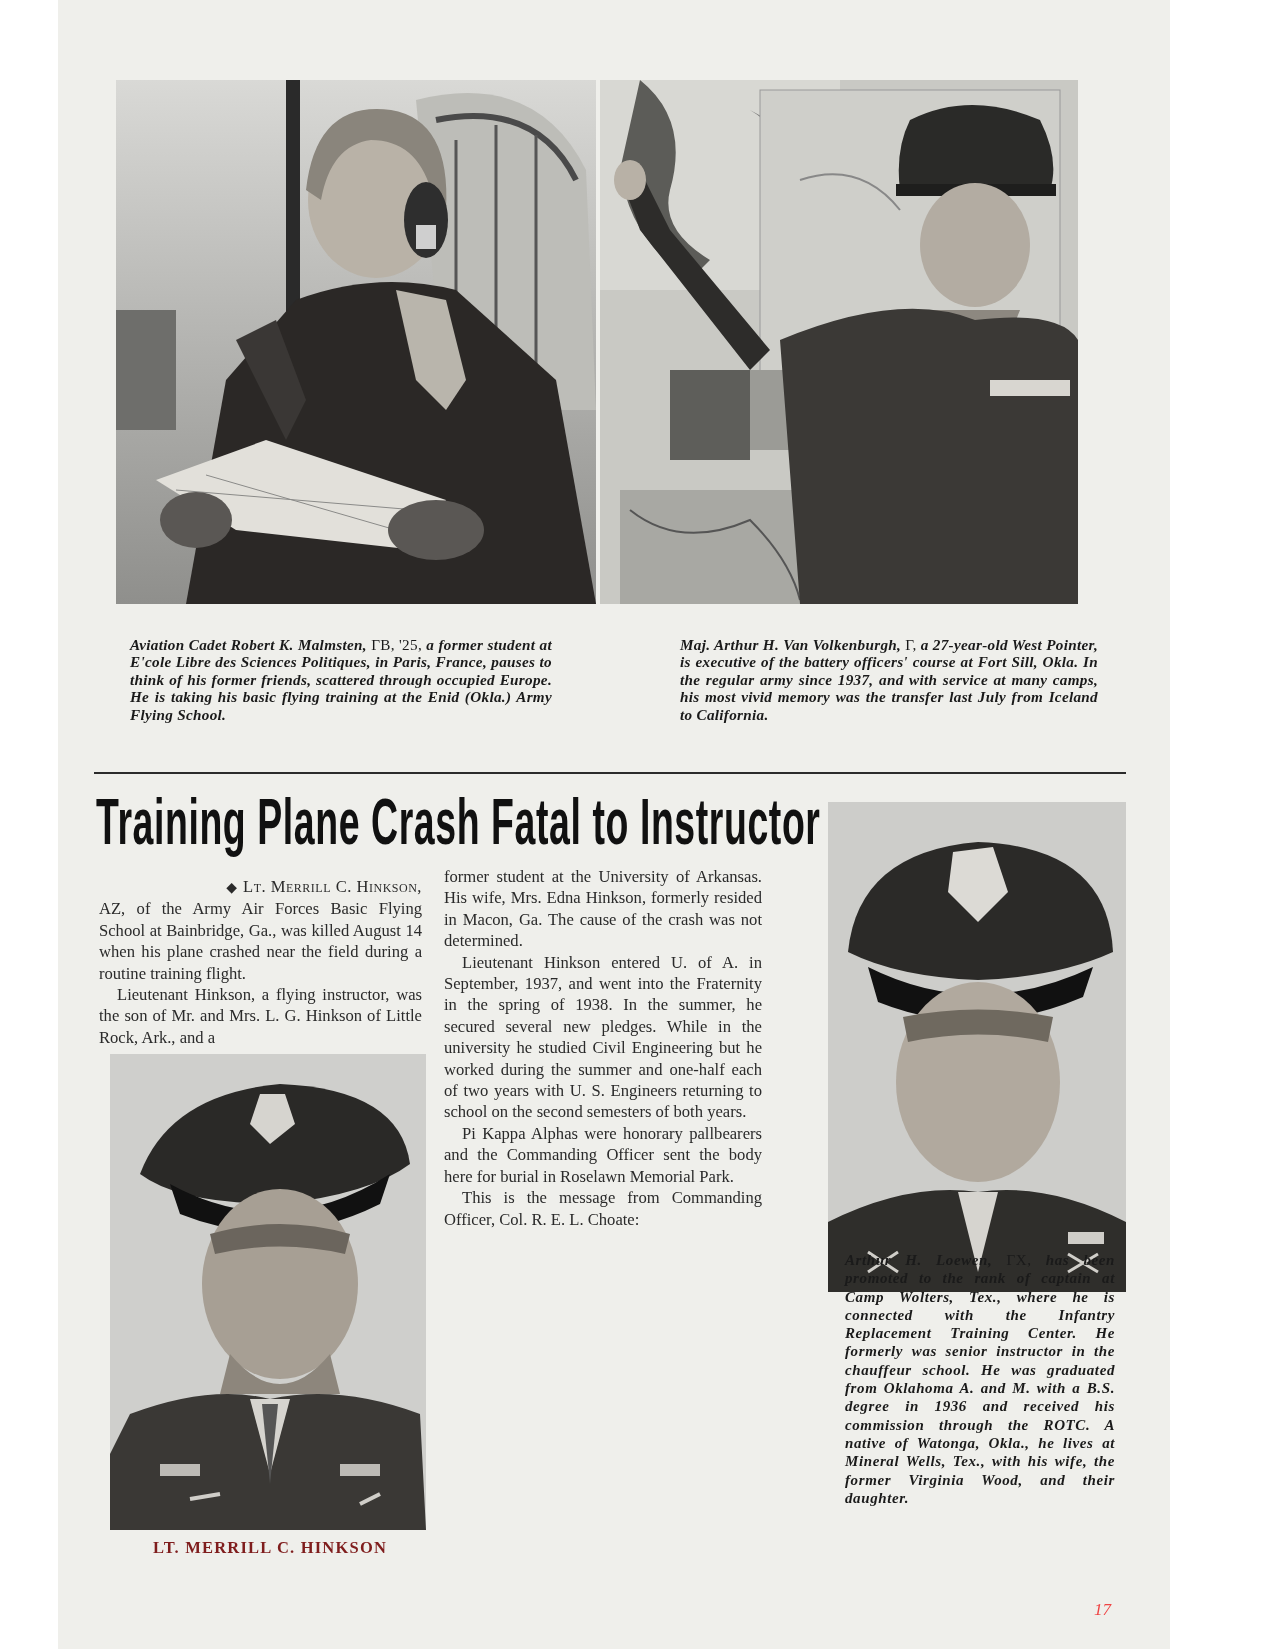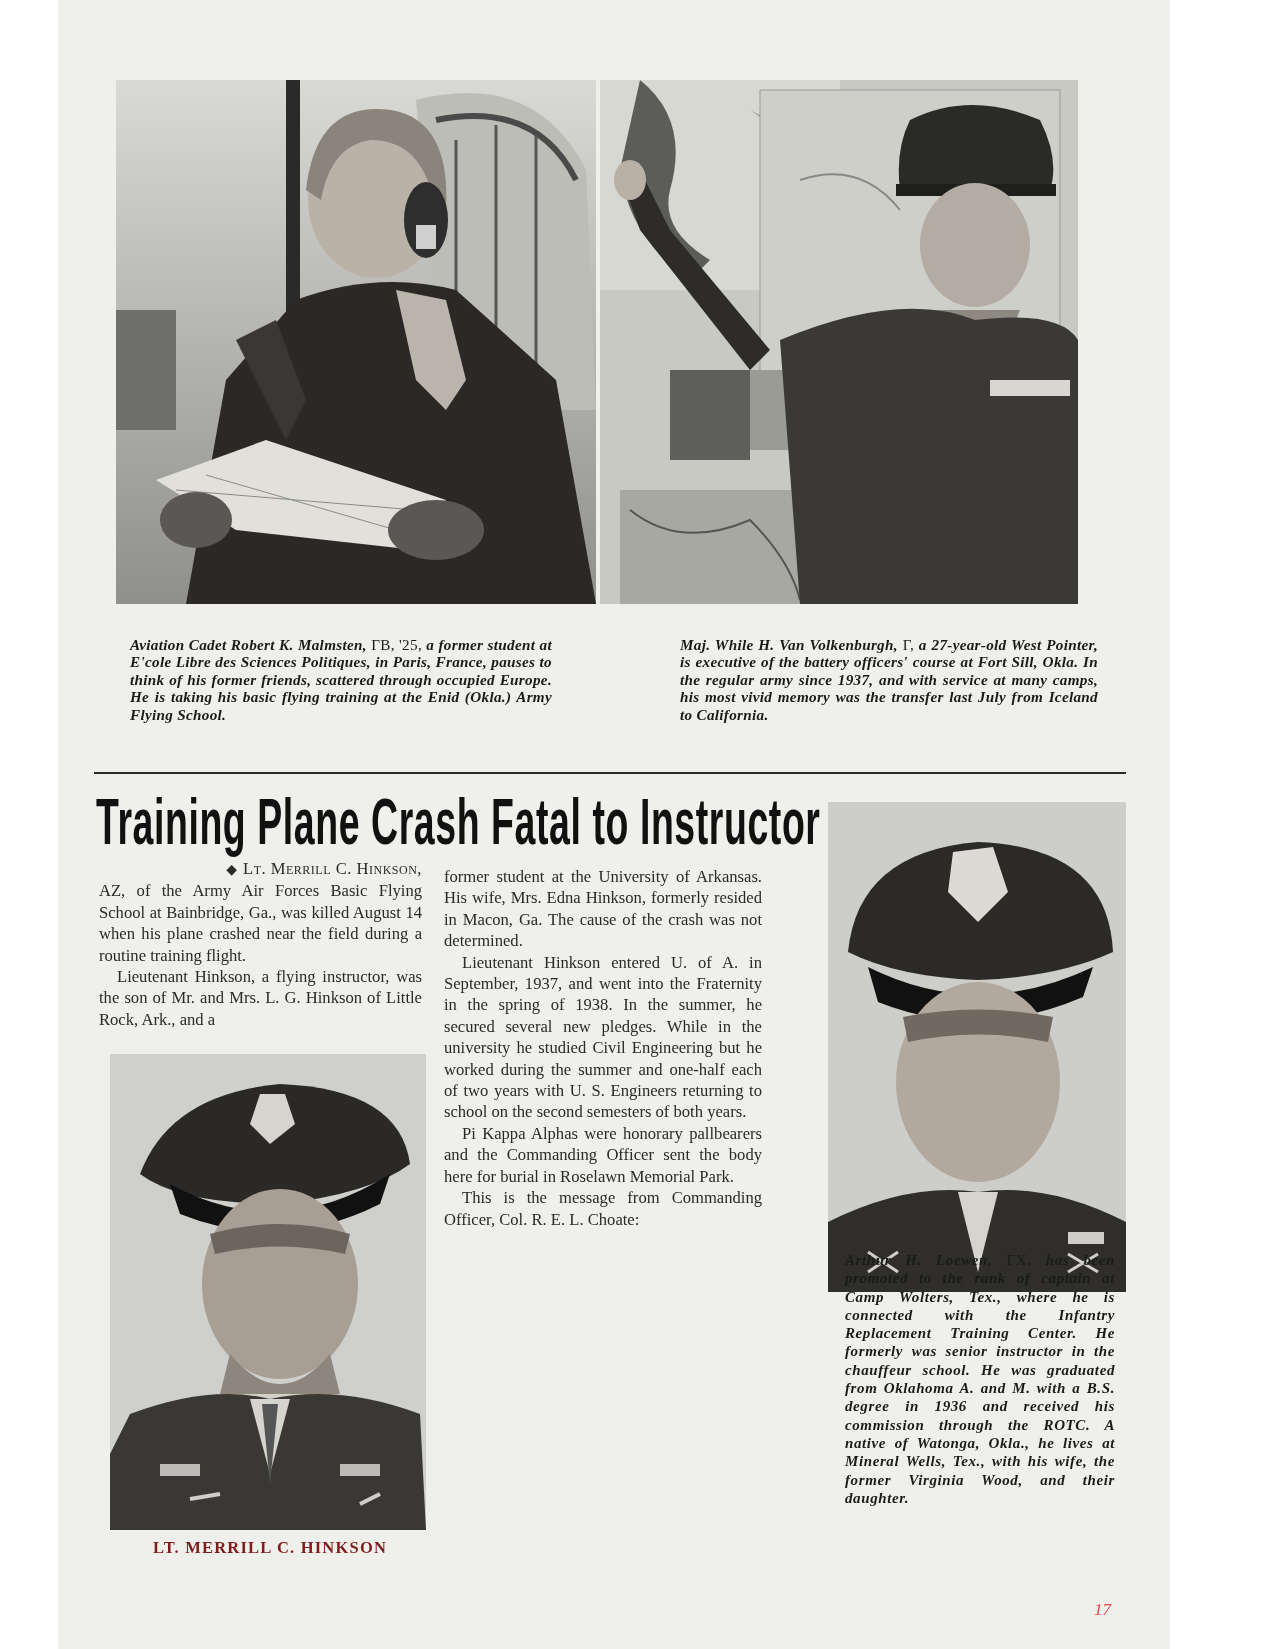--- a/index.html
+++ b/index.html
@@ -116,28 +116,28 @@
     <path d="M180 260 Q300 210 375 240 Q460 230 478 260 L478 524 L200 524 Z" fill="#3b3936"></path>
     <rect x="390" y="300" width="80" height="16" fill="#d8d6d0"></rect>
   </svg>
 </div>
 
 <div class="caption-ital" style="left:130px; top:636px; width:422px;">
   <span>Aviation Cadet Robert K. Malmsten,</span><span class="sym"> ΓΒ, '25,</span><span> a former student at E'cole Libre des Sciences Politiques, in Paris, France, pauses to think of his former friends, scattered through occupied Europe. He is taking his basic flying training at the Enid (Okla.) Army Flying School.</span>
 </div>
 
 <div class="caption-ital" style="left:680px; top:636px; width:418px;">
-  <span>Maj. While H. Van Volkenburgh,</span><span class="sym"> Γ,</span><span> a 27-year-old West Pointer, is executive of the battery officers' course at Fort Sill, Okla. In the regular army since 1937, and with service at many camps, his most vivid memory was the transfer last July from Iceland to California.</span>
+  <span>Maj. Arthur H. Van Volkenburgh,</span><span class="sym"> Γ,</span><span> a 27-year-old West Pointer, is executive of the battery officers' course at Fort Sill, Okla. In the regular army since 1937, and with service at many camps, his most vivid memory was the transfer last July from Iceland to California.</span>
 </div>
 
 <div class="rule"></div>
 
 <div class="headline">Training Plane Crash Fatal to Instructor</div>
 
-<div class="body-col" style="left:99px; top:858px; width:323px;">
+<div class="body-col" style="left:99px; top:876px; width:323px;">
   <p class="first">
     <span class="lead-line"><span class="diamond">◆</span><span class="smallcaps">Lt. Merrill C. Hinkson,</span></span><span>AZ, of the Army Air Forces Basic Flying School at Bainbridge, Ga., was killed August 14 when his plane crashed near the field during a routine training flight.</span>
   </p>
   <p>Lieutenant Hinkson, a flying instructor, was the son of Mr. and Mrs. L. G. Hinkson of Little Rock, Ark., and a</p>
 </div>
 
 <div class="photo" style="left:110px; top:1054px; width:316px; height:476px;">
   <svg viewBox="0 0 316 476" preserveAspectRatio="none">
     <rect width="316" height="476" fill="#cfcfcc"></rect>
     <path d="M30 120 Q60 40 170 30 Q290 35 300 110 Q260 140 170 150 Q70 150 30 120 Z" fill="#2a2927"></path>

